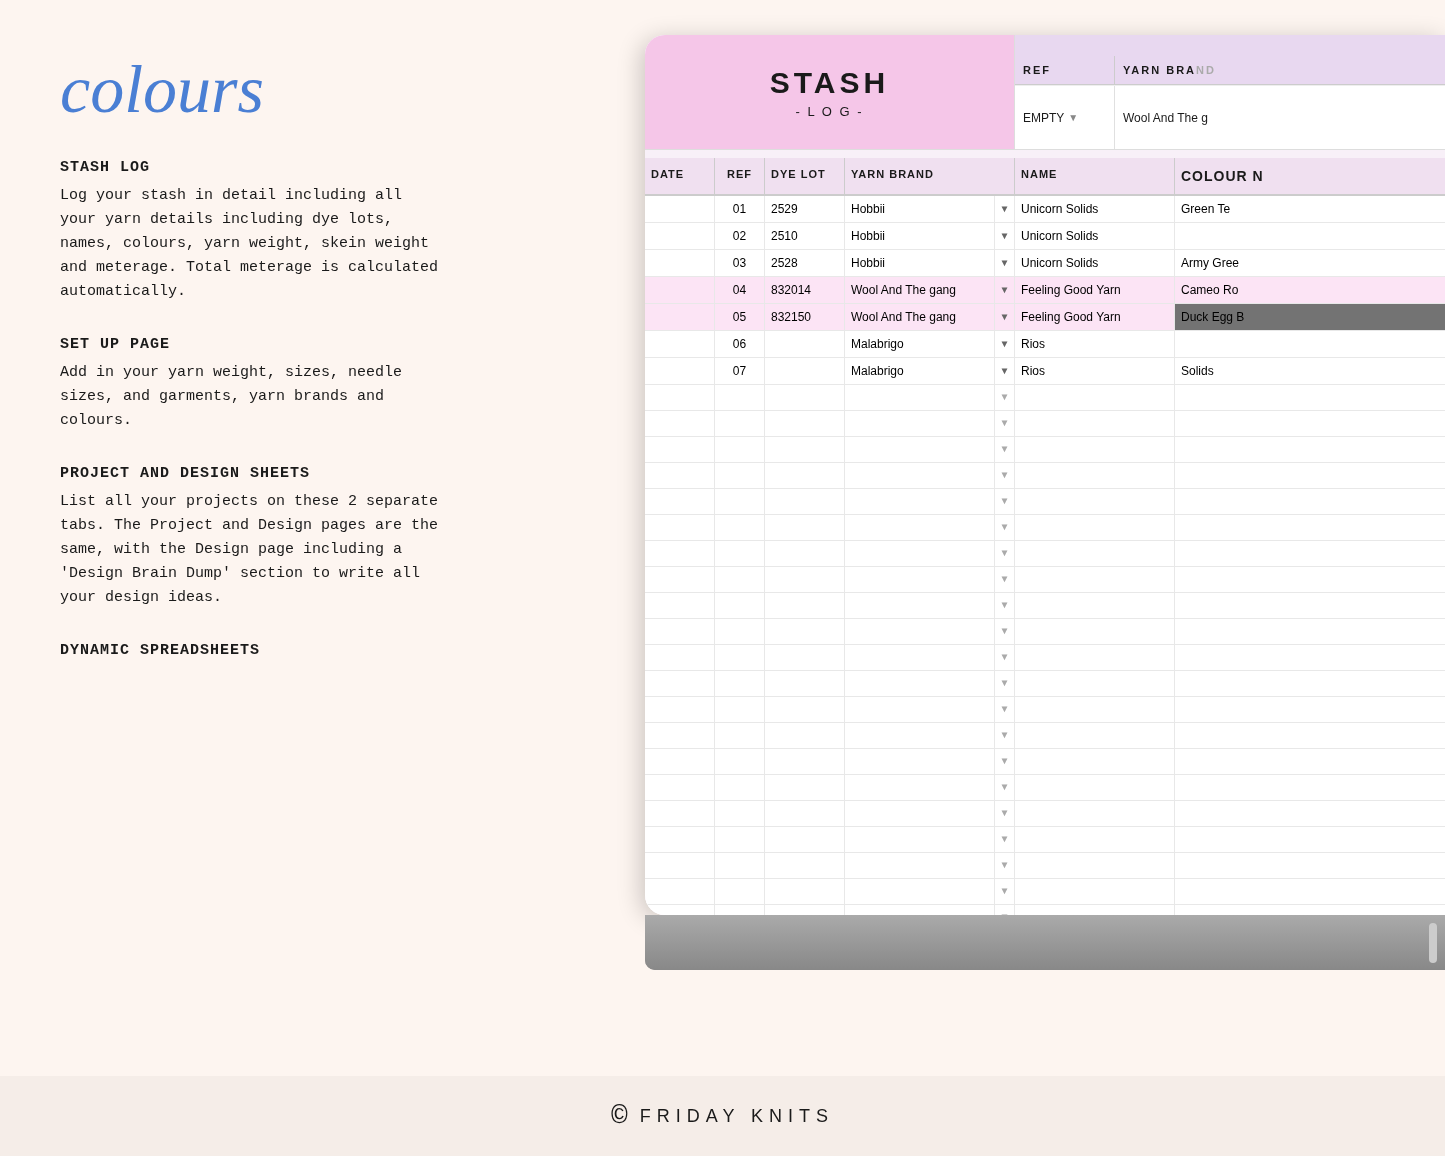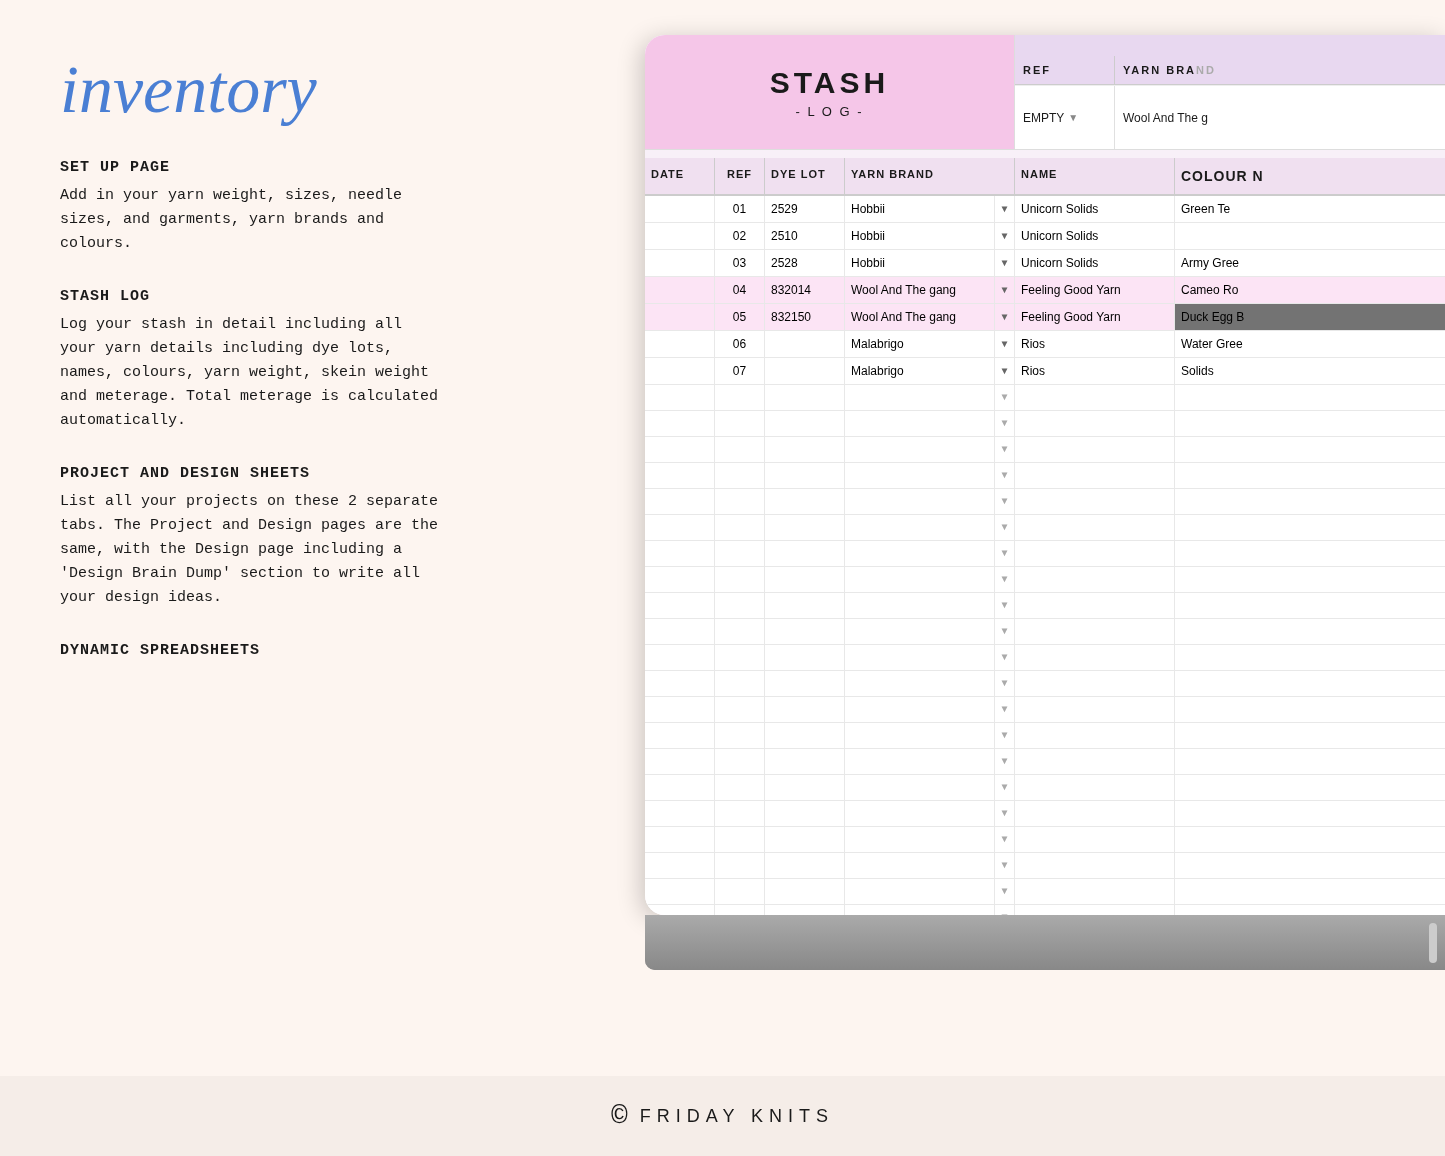--- a/index.html
+++ b/index.html
@@ -122,30 +122,30 @@
       width: 8px;
       height: 40px;
       background: #ccc;
       border-radius: 4px;
     }
   </style>
 </head>
 <body>
 
 <div class="left-panel">
-  <div class="features-title">inventory</div>
+  <div class="features-title">colours</div>
+
+  <div class="section">
+    <div class="section-heading">STASH  LOG</div>
+    <div class="section-text">Log your stash in detail including all<br>your yarn details including dye lots,<br>names, colours, yarn weight, skein weight<br>and meterage. Total meterage is calculated<br>automatically.</div>
+  </div>
 
   <div class="section">
     <div class="section-heading">SET UP PAGE</div>
     <div class="section-text">Add in your yarn weight, sizes, needle<br>sizes, and garments, yarn brands and<br>colours.</div>
-  </div>
-
-  <div class="section">
-    <div class="section-heading">STASH  LOG</div>
-    <div class="section-text">Log your stash in detail including all<br>your yarn details including dye lots,<br>names, colours, yarn weight, skein weight<br>and meterage. Total meterage is calculated<br>automatically.</div>
   </div>
 
   <div class="section">
     <div class="section-heading">PROJECT AND DESIGN SHEETS</div>
     <div class="section-text">List all your projects on these 2 separate<br>tabs. The Project and Design pages are the<br>same, with the Design page including a<br>'Design Brain Dump' section to write all<br>your design ideas.</div>
   </div>
 
   <div class="section">
     <div class="section-heading">DYNAMIC   SPREADSHEETS</div>
   </div>
@@ -240,21 +240,20 @@
           <div style="flex: 1; padding: 4px 6px; font-size: 12px; font-family: Arial, sans-serif; display: flex; align-items: center; background: #737373;">Duck Egg B</div>
         </div>
 
         <div style="display: flex; height: 27px; background: white; border-bottom: 1px solid #e8e8e8;">
           <div style="width: 70px; border-right: 1px solid #e8e8e8;"></div>
           <div style="width: 50px; padding: 4px 6px; font-size: 12px; font-family: Arial, sans-serif; border-right: 1px solid #e8e8e8; display: flex; align-items: center; justify-content: center;">06</div>
           <div style="width: 80px; padding: 4px 6px; font-size: 12px; font-family: Arial, sans-serif; border-right: 1px solid #e8e8e8; display: flex; align-items: center;"></div>
           <div style="width: 150px; padding: 4px 6px; font-size: 12px; font-family: Arial, sans-serif; border-right: 1px solid #e8e8e8; display: flex; align-items: center;">Malabrigo</div>
           <div style="width: 20px; border-right: 1px solid #e8e8e8; display: flex; align-items: center; justify-content: center; font-size: 10px; color: #666;">▼</div>
           <div style="width: 160px; padding: 4px 6px; font-size: 12px; font-family: Arial, sans-serif; border-right: 1px solid #e8e8e8; display: flex; align-items: center;">Rios</div>
-          <div style="flex: 1; padding: 4px 6px; font-size: 12px; font-family: Arial, sans-serif; display: flex; align-items: center;">Water Gree</div>
         </div>
 
         <div style="display: flex; height: 27px; background: white; border-bottom: 1px solid #e8e8e8;">
           <div style="width: 70px; border-right: 1px solid #e8e8e8;"></div>
           <div style="width: 50px; padding: 4px 6px; font-size: 12px; font-family: Arial, sans-serif; border-right: 1px solid #e8e8e8; display: flex; align-items: center; justify-content: center;">07</div>
           <div style="width: 80px; padding: 4px 6px; font-size: 12px; font-family: Arial, sans-serif; border-right: 1px solid #e8e8e8; display: flex; align-items: center;"></div>
           <div style="width: 150px; padding: 4px 6px; font-size: 12px; font-family: Arial, sans-serif; border-right: 1px solid #e8e8e8; display: flex; align-items: center;">Malabrigo</div>
           <div style="width: 20px; border-right: 1px solid #e8e8e8; display: flex; align-items: center; justify-content: center; font-size: 10px; color: #666;">▼</div>
           <div style="width: 160px; padding: 4px 6px; font-size: 12px; font-family: Arial, sans-serif; border-right: 1px solid #e8e8e8; display: flex; align-items: center;">Rios</div>
           <div style="flex: 1; padding: 4px 6px; font-size: 12px; font-family: Arial, sans-serif; display: flex; align-items: center;">Solids</div>

